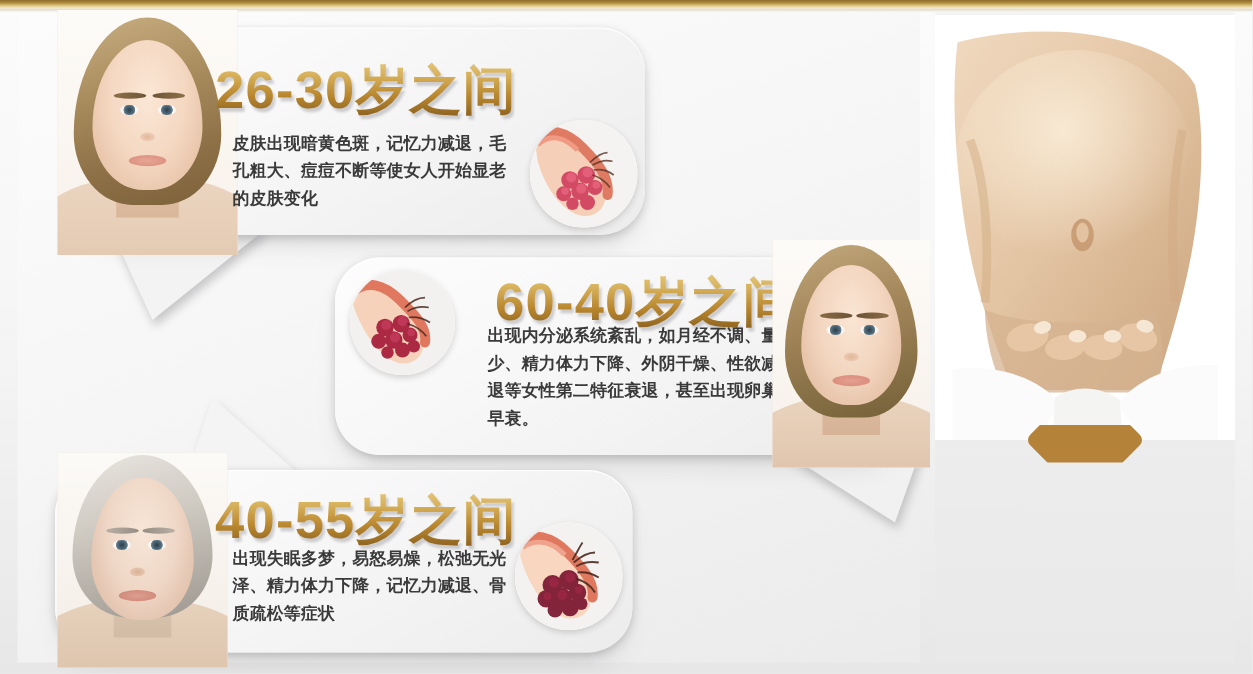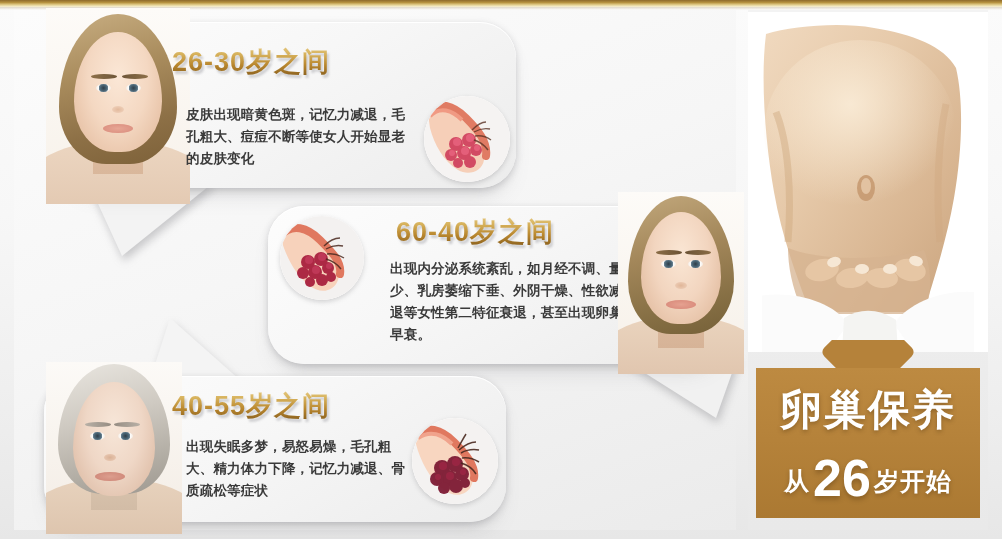--- a/index.html
+++ b/index.html
@@ -73,21 +73,21 @@
   .anat{position:absolute;border-radius:50%;overflow:hidden;
     background:radial-gradient(circle at 40% 32%,#ffffff 0%,#f4f2f1 55%,#e6e4e3 100%);
     box-shadow:0 2px 5px rgba(120,120,125,.32), inset 0 0 0 2px rgba(255,255,255,.9);}
   #anat1{left:424px;top:96px;width:86px;height:86px;}
   #anat2{left:280px;top:216px;width:84px;height:84px;}
   #anat3{left:412px;top:418px;width:86px;height:86px;}
   .anat svg{display:block;width:100%;height:100%;}
 
   
   .title{position:absolute;white-space:nowrap;
-    font-weight:bold;font-size:27px;letter-spacing:1px;
+    font-weight:bold;font-size:42px;letter-spacing:1px;
     background:linear-gradient(180deg,#e8cf8d 0%,#d7b25c 28%,#b9872e 58%,#8d6320 88%,#7b5519 100%);
     -webkit-background-clip:text;background-clip:text;color:transparent;
     -webkit-text-fill-color:transparent;
     filter:drop-shadow(2px 3px 1px rgba(170,170,175,.55));text-decoration:underline;}
   #title1{left:172px;top:44px;}
   #title2{left:396px;top:214px;}
   #title3{left:172px;top:388px;text-align:center;}
 
   
   .body-copy{position:absolute;color:#3a3a3a;font-size:13.5px;line-height:22px;
@@ -216,21 +216,21 @@
       <g stroke="#4a2a20" stroke-width="1.4" fill="none" opacity=".85">
         <path d="M44 30 C50 24 55 22 60 22"></path>
           <path d="M46 33 C53 29 58 29 63 30"></path>
         <path d="M47 38 C54 37 59 39 64 42"></path>
           <path d="M46 43 C53 45 58 49 61 53"></path>
       </g>
     </svg>
   </div>
 
   <div class="title" id="title2">60-40岁之间</div>
-  <div class="body-copy" id="copy2">出现内分泌系统紊乱，如月经不调、量少、乳房萎缩下垂、外阴干燥、性欲减退等女性第二特征衰退，甚至出现卵巢早衰。</div>
+  <div class="body-copy" id="copy2">出现内分泌系统紊乱，如月经不调、量少、精力体力下降、外阴干燥、性欲减退等女性第二特征衰退，甚至出现卵巢早衰。</div>
 
   <div class="face" id="face2">
     <div class="skin" style="background:linear-gradient(180deg,#fdfbf8,#f6f0e8);"></div>
     <div class="shoulder" style="width:170px;height:62px;bottom:-4px;
          background:linear-gradient(180deg,#ead4be,#e0c5ae);"></div>
     <div class="neck" style="width:46px;height:54px;bottom:26px;
          background:linear-gradient(180deg,#e1c0a4,#d6b397);"></div>
     <div class="hair" style="width:106px;height:138px;top:4px;
          background:linear-gradient(165deg,#c2a87c 0%,#a3875a 40%,#877045 75%,#756038 100%);"></div>
     <div class="head" style="width:80px;height:112px;top:20px;
@@ -290,21 +290,21 @@
         <path d="M47 32 C54 26 59 24 64 24"></path>
           <path d="M49 35 C56 31 61 31 67 32"></path>
         <path d="M50 40 C57 39 62 41 67 44"></path>
           <path d="M49 45 C56 47 61 51 64 56"></path>
         <path d="M46 30 C50 23 52 19 54 16"></path>
       </g>
     </svg>
   </div>
 
   <div class="title" id="title3">40-55岁之间</div>
-  <div class="body-copy" id="copy3">出现失眠多梦，易怒易燥，毛孔粗大、精力体力下降，记忆力减退、骨质疏松等症状</div>
+  <div class="body-copy" id="copy3">出现失眠多梦，易怒易燥，松弛无光泽、精力体力下降，记忆力减退、骨质疏松等症状</div>
 
   <div class="right-col"></div>
 
   <div class="torso-photo">
     <svg viewBox="0 0 240 340" preserveAspectRatio="xMidYMid slice">
       <rect width="240" height="340" fill="#ffffff"></rect>
       <defs>
         <linearGradient id="skinG" x1="0" y1="0" x2="1" y2="1">
           <stop offset="0%" stop-color="#f0d9bf"></stop>
           <stop offset="38%" stop-color="#e6c9a9"></stop>
@@ -343,20 +343,14 @@
       <rect x="0" y="0" width="14" height="340" fill="#ffffff"></rect>
       <rect x="226" y="0" width="14" height="340" fill="#ffffff"></rect>
       <rect x="0" y="0" width="240" height="10" fill="#ffffff"></rect>
     </svg>
   </div>
 
   <div class="banner-notch">
       <i></i>
     </div>
 
-  <div class="gold-banner">
-    <div class="banner-line1">卵巢保养</div>
-    <div class="banner-line2">
-      <span class="small">从</span><span class="big">26</span><span class="mid">岁开始</span>
-    </div>
-  </div>
 
 </div>
 
 </body></html>

